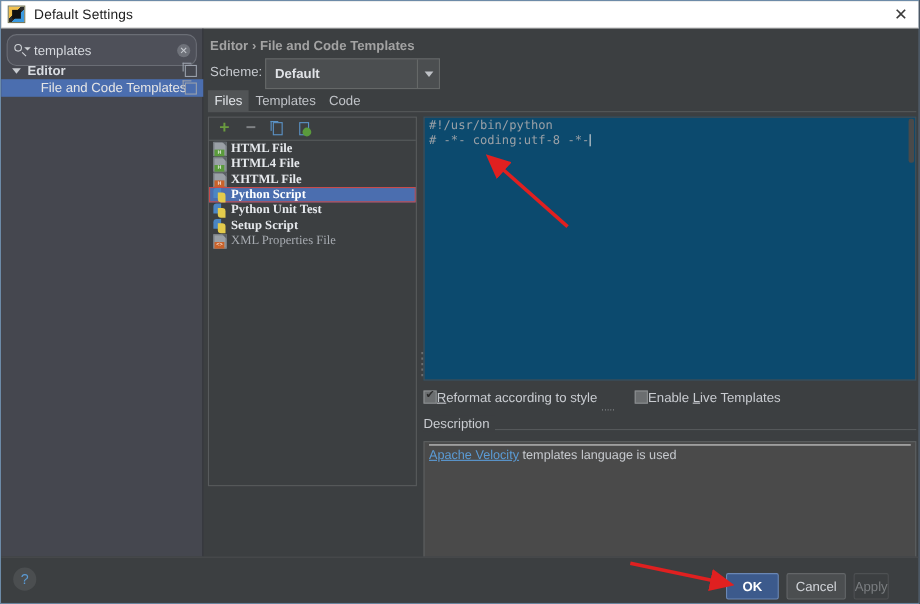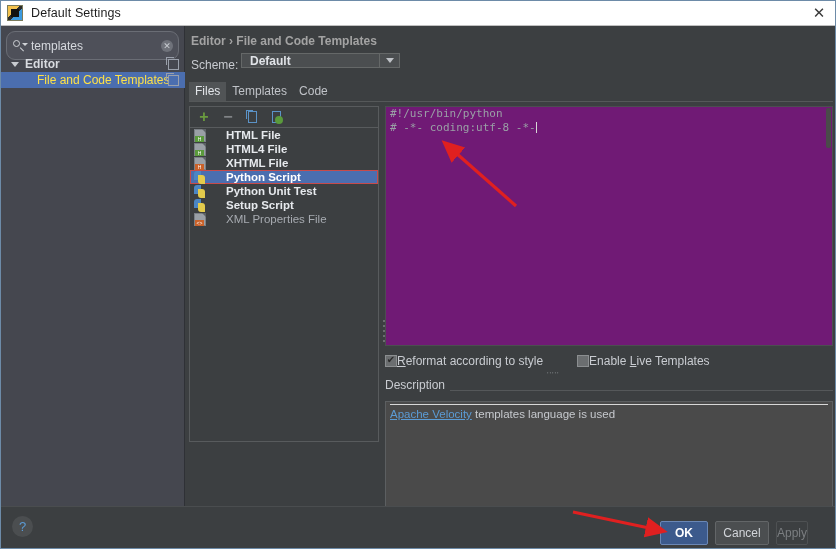--- a/index.html
+++ b/index.html
@@ -163,21 +163,21 @@
     border-top: 5px solid #c8cbd0;
     flex: 0 0 auto;
   }
   .tree-label-root {
     margin-left: 6px;
     font-weight: bold;
     color: #d8dbe0;
   }
   .tree-label-child {
     margin-left: 36px;
-    color: #fde047;
+    color: #e5e5e5;
   }
   .copy-badge {
     position: absolute;
     right: 6px;
     width: 11px; height: 11px;
     border: 1px solid #9aa0ab;
     box-sizing: border-box;
     cursor: pointer;
   }
   .copy-badge::after {
@@ -209,21 +209,21 @@
   }
   .scheme-label {
     position: absolute;
     left: 6px; top: 32px;
     font-size: 12px;
     color: #c8cbd0;
   }
   .scheme-combo {
     position: absolute;
     left: 56px; top: 27px;
-    width: 159px; height: 15px;
+    width: 159px; height: 28px;
     background: #4b4e50;
     border: 1px solid #656868;
     box-sizing: border-box;
     display: flex;
     align-items: center;
     cursor: pointer;
   }
   .scheme-value {
     margin-left: 8px;
     font-size: 12px;
@@ -353,21 +353,21 @@
     padding-left: 4px;
     box-sizing: border-box;
     cursor: default;
     position: relative;
   }
   .file-row.selected {
     background: #4b6eaf;
     outline: 1.4px solid #c74b4b;
     outline-offset: -1px;
   }
-  .file-name { margin-left: 20px; }
+  .file-name { margin-left: 4px; font-family: Liberation Serif, serif; }
   .file-name.bold { font-weight: bold; color: #e6e9ed; }
   .file-name.dim  { color: #a7abb1; }
   .file-name.sel  { font-weight: bold; color: #ffffff; }
 
   .ficon {
     width: 12px; height: 13px;
     position: relative;
     flex: 0 0 auto;
   }
   .ficon.doc {
@@ -433,21 +433,21 @@
     background: #6b6e70;
     display: block;
   }
 
   
   .editor {
     position: absolute;
     left: 200px; top: 80px;
     width: 448px;
     height: 240px;
-    background: #701a75;
+    background: #0c4a6e;
     border: 1px solid #4b4e50;
     box-sizing: border-box;
     overflow: hidden;
   }
   .code-line {
     font-family: "DejaVu Sans Mono", "Liberation Mono", monospace;
     font-size: 11px;
     color: #9aa0a6;
     padding-left: 4px;
     line-height: 14px;

